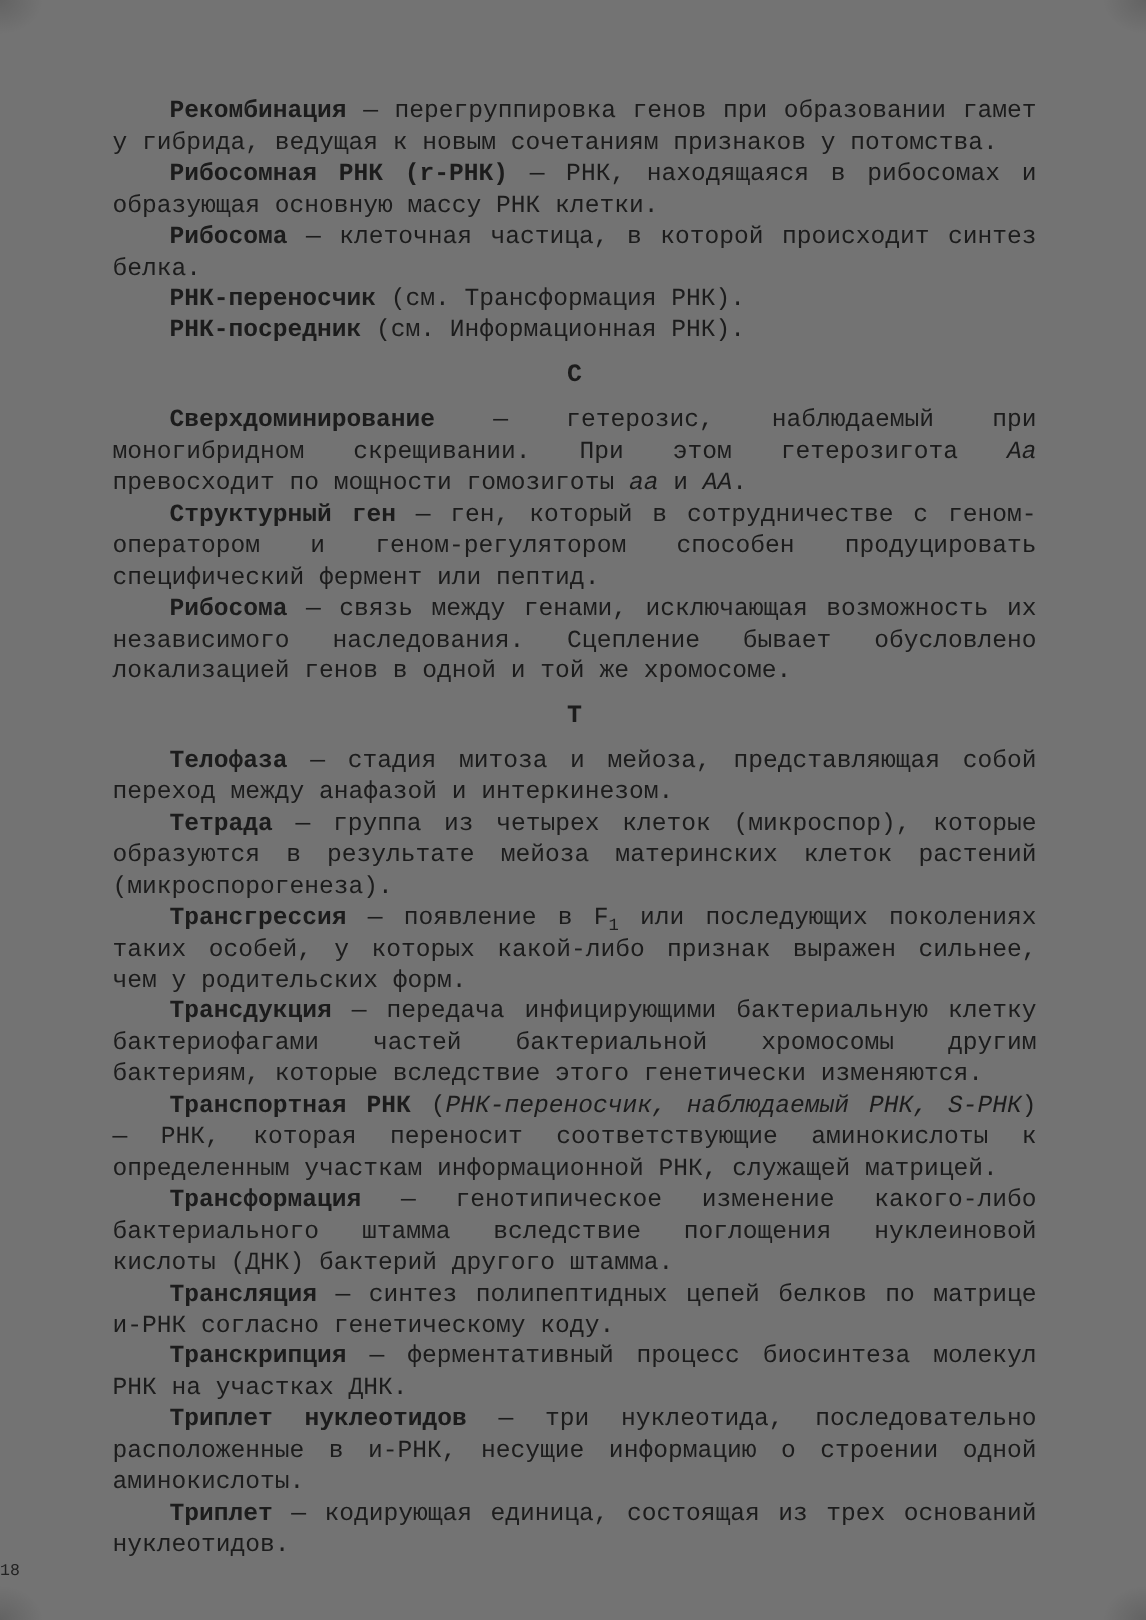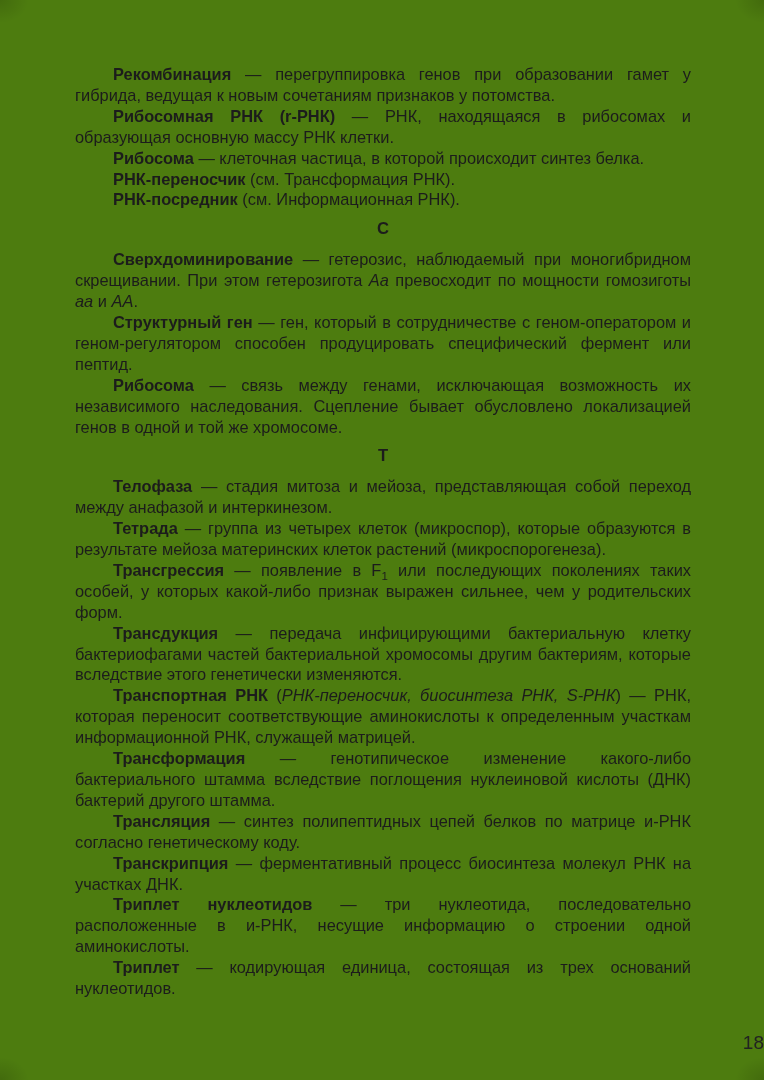--- a/index.html
+++ b/index.html
@@ -5,22 +5,22 @@
 <style>
   * { box-sizing: border-box; }
   html, body { margin: 0; padding: 0; }
   body { background: #ffffff; }
 
   .page {
     position: relative;
     width: 764px;
     height: 1080px;
     margin: 0 auto;
-    background: #4d7c0f;
-    font-family: Liberation Sans, sans-serif;
+    background: #737373;
+    font-family: Liberation Mono, monospace;
     color: #1c1c1c;
     overflow: hidden;
   }
 
   .content {
     position: absolute;
     top: 64px;
     left: 75px;
     width: 616px;
   }
@@ -43,22 +43,22 @@
   }
 
   .seg-bold   { font-weight: bold; }
   .seg-italic { font-style: italic; }
   sub.seg-sub { font-size: 0.7em; line-height: 0; }
 
   .page-number {
     position: absolute;
     left: 0; right: 0;
     bottom: 26px;
-    text-align: right;
-    font-size: 19px;
+    text-align: left;
+    font-size: 11px;
     color: #222;
   }
 
   
   .corner { position: absolute; pointer-events: none; }
   .corner.tl { top: 0; left: 0;  width: 30px; height: 24px;
     background: radial-gradient(ellipse at top left, rgba(0,0,0,0.14), rgba(0,0,0,0) 68%); }
   .corner.tr { top: 0; right: 0; width: 30px; height: 24px;
     background: radial-gradient(ellipse at top right, rgba(0,0,0,0.14), rgba(0,0,0,0) 68%); }
   .corner.bl { bottom: 0; left: 0; width: 30px; height: 24px;
@@ -83,21 +83,21 @@
       <p class="entry"><span class="seg-bold">РНК-посредник</span><span class="seg-normal"> (см. Информационная РНК).</span></p>
       <p class="section-letter"><span class="seg-bold">С</span></p>
       <p class="entry"><span class="seg-bold">Сверхдоминирование</span><span class="seg-normal"> — гетерозис, наблюдаемый при моногибридном скрещивании. При этом гетерозигота </span><span class="seg-italic">Аа</span><span class="seg-normal"> превосходит по мощности гомозиготы </span><span class="seg-italic">аа</span><span class="seg-normal"> и </span><span class="seg-italic">АА</span><span class="seg-normal">.</span></p>
       <p class="entry"><span class="seg-bold">Структурный ген</span><span class="seg-normal"> — ген, который в сотрудничестве с геном-оператором и геном-регулятором способен продуцировать специфический фермент или пептид.</span></p>
       <p class="entry"><span class="seg-bold">Рибосома</span><span class="seg-normal"> — связь между генами, исключающая возможность их независимого наследования. Сцепление бывает обусловлено локализацией генов в одной и той же хромосоме.</span></p>
       <p class="section-letter"><span class="seg-bold">Т</span></p>
       <p class="entry"><span class="seg-bold">Телофаза</span><span class="seg-normal"> — стадия митоза и мейоза, представляющая собой переход между анафазой и интеркинезом.</span></p>
       <p class="entry"><span class="seg-bold">Тетрада</span><span class="seg-normal"> — группа из четырех клеток (микроспор), которые образуются в результате мейоза материнских клеток растений (микроспорогенеза).</span></p>
       <p class="entry"><span class="seg-bold">Трансгрессия</span><span class="seg-normal"> — появление в F</span><sub class="seg-sub">1</sub><span class="seg-normal"> или последующих поколениях таких особей, у которых какой-либо признак выражен сильнее, чем у родительских форм.</span></p>
       <p class="entry"><span class="seg-bold">Трансдукция</span><span class="seg-normal"> — передача инфицирующими бактериальную клетку бактериофагами частей бактериальной хромосомы другим бактериям, которые вследствие этого генетически изменяются.</span></p>
-      <p class="entry"><span class="seg-bold">Транспортная РНК</span><span class="seg-normal"> (</span><span class="seg-italic">РНК-переносчик, биосинтеза РНК, S-РНК</span><span class="seg-normal">) — РНК, которая переносит соответствующие аминокислоты к определенным участкам информационной РНК, служащей матрицей.</span></p>
+      <p class="entry"><span class="seg-bold">Транспортная РНК</span><span class="seg-normal"> (</span><span class="seg-italic">РНК-переносчик, наблюдаемый РНК, S-РНК</span><span class="seg-normal">) — РНК, которая переносит соответствующие аминокислоты к определенным участкам информационной РНК, служащей матрицей.</span></p>
       <p class="entry"><span class="seg-bold">Трансформация</span><span class="seg-normal"> — генотипическое изменение какого-либо бактериального штамма вследствие поглощения нуклеиновой кислоты (ДНК) бактерий другого штамма.</span></p>
       <p class="entry"><span class="seg-bold">Трансляция</span><span class="seg-normal"> — синтез полипептидных цепей белков по матрице и-РНК согласно генетическому коду.</span></p>
       <p class="entry"><span class="seg-bold">Транскрипция</span><span class="seg-normal"> — ферментативный процесс биосинтеза молекул РНК на участках ДНК.</span></p>
       <p class="entry"><span class="seg-bold">Триплет нуклеотидов</span><span class="seg-normal"> — три нуклеотида, последовательно расположенные в и-РНК, несущие информацию о строении одной аминокислоты.</span></p>
       <p class="entry"><span class="seg-bold">Триплет</span><span class="seg-normal"> — кодирующая единица, состоящая из трех оснований нуклеотидов.</span></p>
     </div>
 
   <div class="page-number">18</div>
 </div>
 

